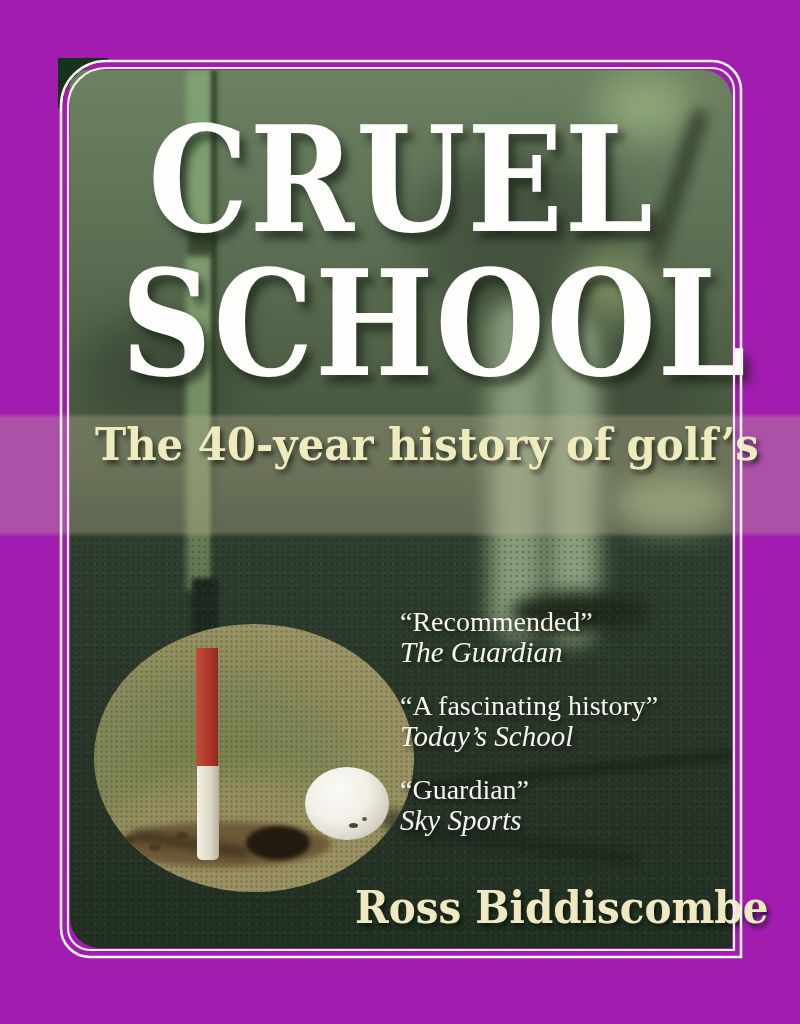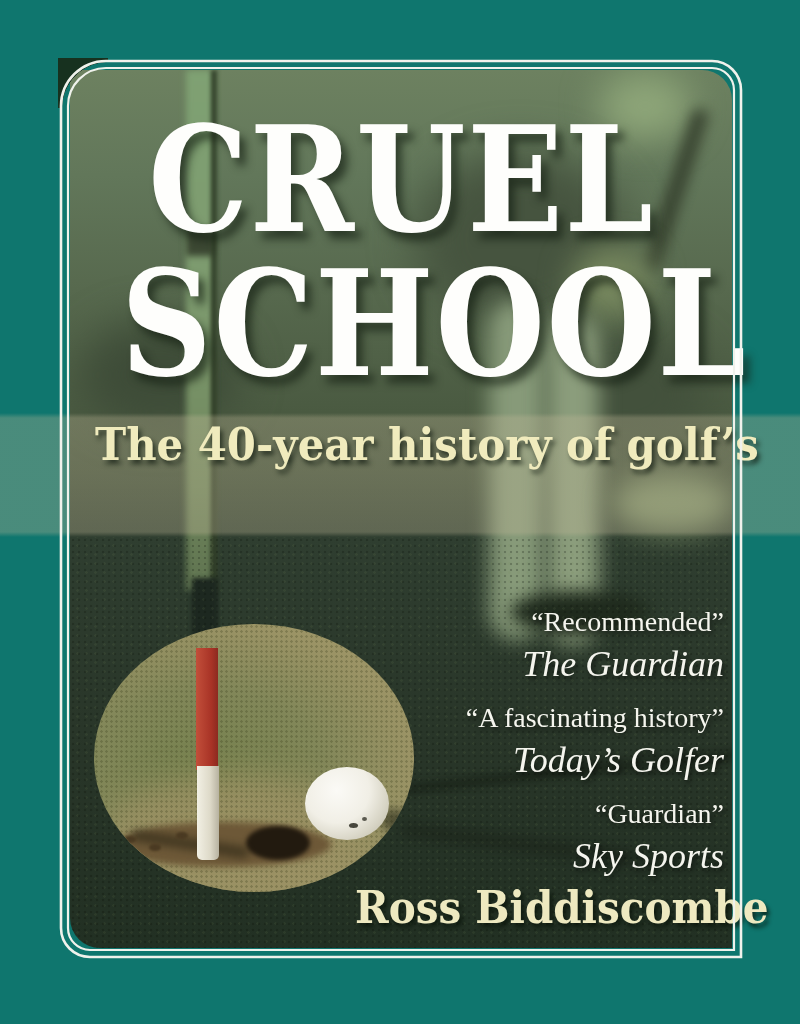--- a/index.html
+++ b/index.html
@@ -1,17 +1,17 @@
 <!DOCTYPE html>
 <html><head>
 <meta charset="utf-8">
 <style>
   html,body{margin:0;padding:0;background:#000;}
   .page{position:relative;width:800px;height:1024px;overflow:hidden;
-        background:#0f766e;font-family:"DejaVu Serif",serif;}
+        background:#a21caf;font-family:"DejaVu Serif",serif;}
   .abs{position:absolute;}
   
   .photo{position:absolute;left:70px;top:70px;width:662px;height:878px;overflow:hidden;
          border-radius:0 30px 0 30px;
          background:linear-gradient(180deg,#6d8160 0%,#62775a 12%,#57694e 25%,
                     #4a5a41 39%,#3d4c37 47%,#2f3e30 53%,#293629 75%,#223023 100%);}
   .blob{position:absolute;border-radius:50%;}
   
   .b-light-tr{left:528px;top:2px;width:94px;height:68px;background:#8ea679;filter:blur(18px);}
   .b-shaft{left:598px;top:35px;width:16px;height:170px;background:#37422f;filter:blur(7px);
@@ -71,25 +71,25 @@
   .tline{left:70px;width:662px;text-align:center;color:#fefefc;font-weight:bold;
          font-size:146px;line-height:1;letter-spacing:2px;white-space:nowrap;}
   .tline>span{display:inline-block;transform:scaleX(.86);transform-origin:center;
          text-shadow:7px 8px 9px rgba(20,30,18,.65);}
   .t1{top:107px;} .t2{top:251px;}
   .sub{left:70px;width:662px;text-align:center;color:#f0ebbd;font-weight:bold;
        font-size:45px;line-height:50px;white-space:nowrap;}
   .sub>span{display:inline-block;transform:scaleX(.93);transform-origin:center;
        text-shadow:3px 4px 5px rgba(15,25,15,.7);}
   .s1{top:420px;} .s2{top:470px;}
-  .quotes{left:400px;top:606px;width:324px;text-align:right;
+  .quotes{left:400px;top:606px;width:324px;text-align:left;
           font-family:"Liberation Serif",serif;color:#f5f5ee;font-size:28px;line-height:31px;
           text-shadow:2px 3px 5px rgba(0,0,0,.55);}
   .qgroup{margin-bottom:22px;}
-  .qsource{font-style:italic;font-size:36px;margin-top:12px;}
+  .qsource{font-style:italic;font-size:29px;}
   .author{left:332px;top:884px;width:400px;text-align:right;color:#eee9c0;font-weight:bold;
           font-size:45px;line-height:48px;white-space:nowrap;}
   .author>span{display:inline-block;transform:scaleX(.9);transform-origin:center;
           text-shadow:3px 4px 5px rgba(10,20,10,.75);}
   .frame{left:0;top:0;pointer-events:none;}
 </style>
 </head>
 <body>
 
 <div class="page">
@@ -150,21 +150,21 @@
     <span>The 40-year history of golf’s</span>
   </div>
 
   <div class="abs quotes">
     <div class="qgroup">
       <div>“Recommended”</div>
       <div class="qsource">The Guardian</div>
     </div>
     <div class="qgroup">
       <div>“A fascinating history”</div>
-      <div class="qsource">Today’s Golfer</div>
+      <div class="qsource">Today’s School</div>
     </div>
     <div class="qgroup">
       <div>“Guardian”</div>
       <div class="qsource">Sky Sports</div>
     </div>
   </div>
 
   <div class="abs author">
     <span>Ross Biddiscombe</span>
   </div>

